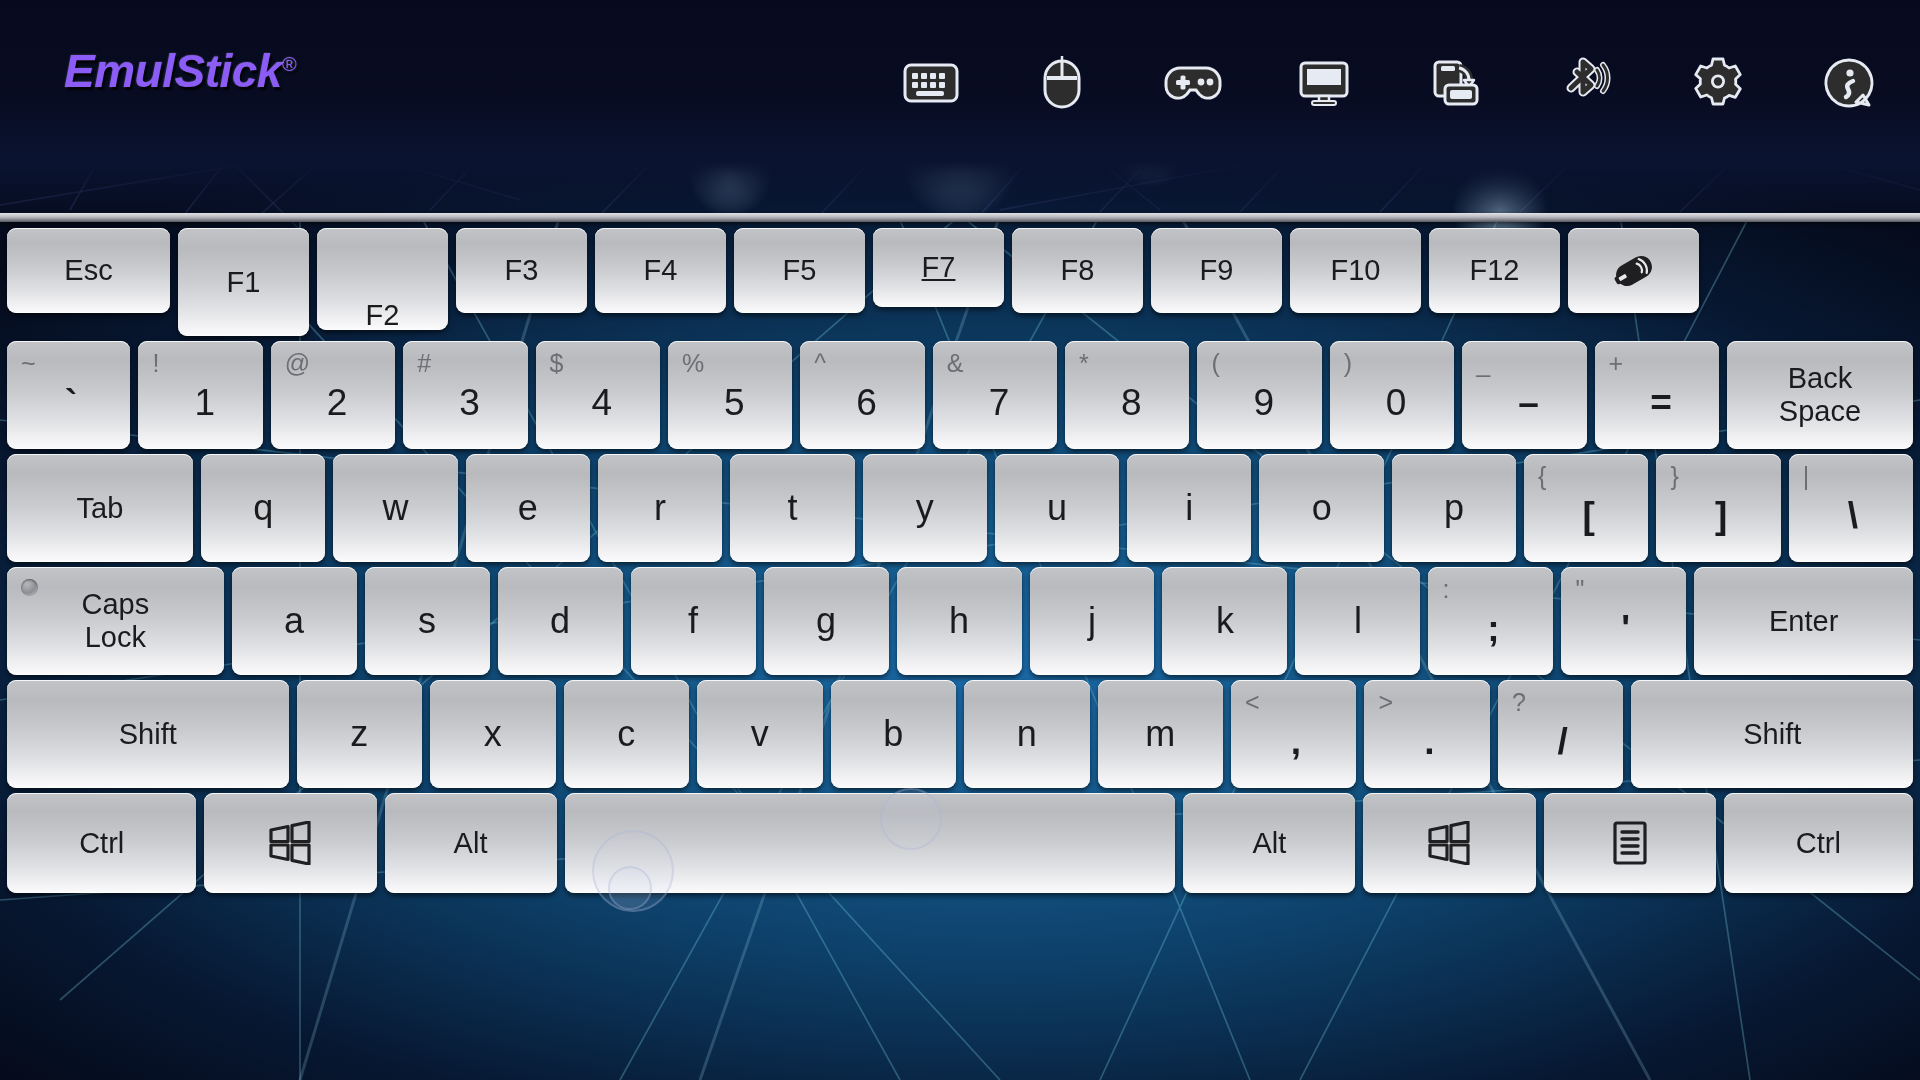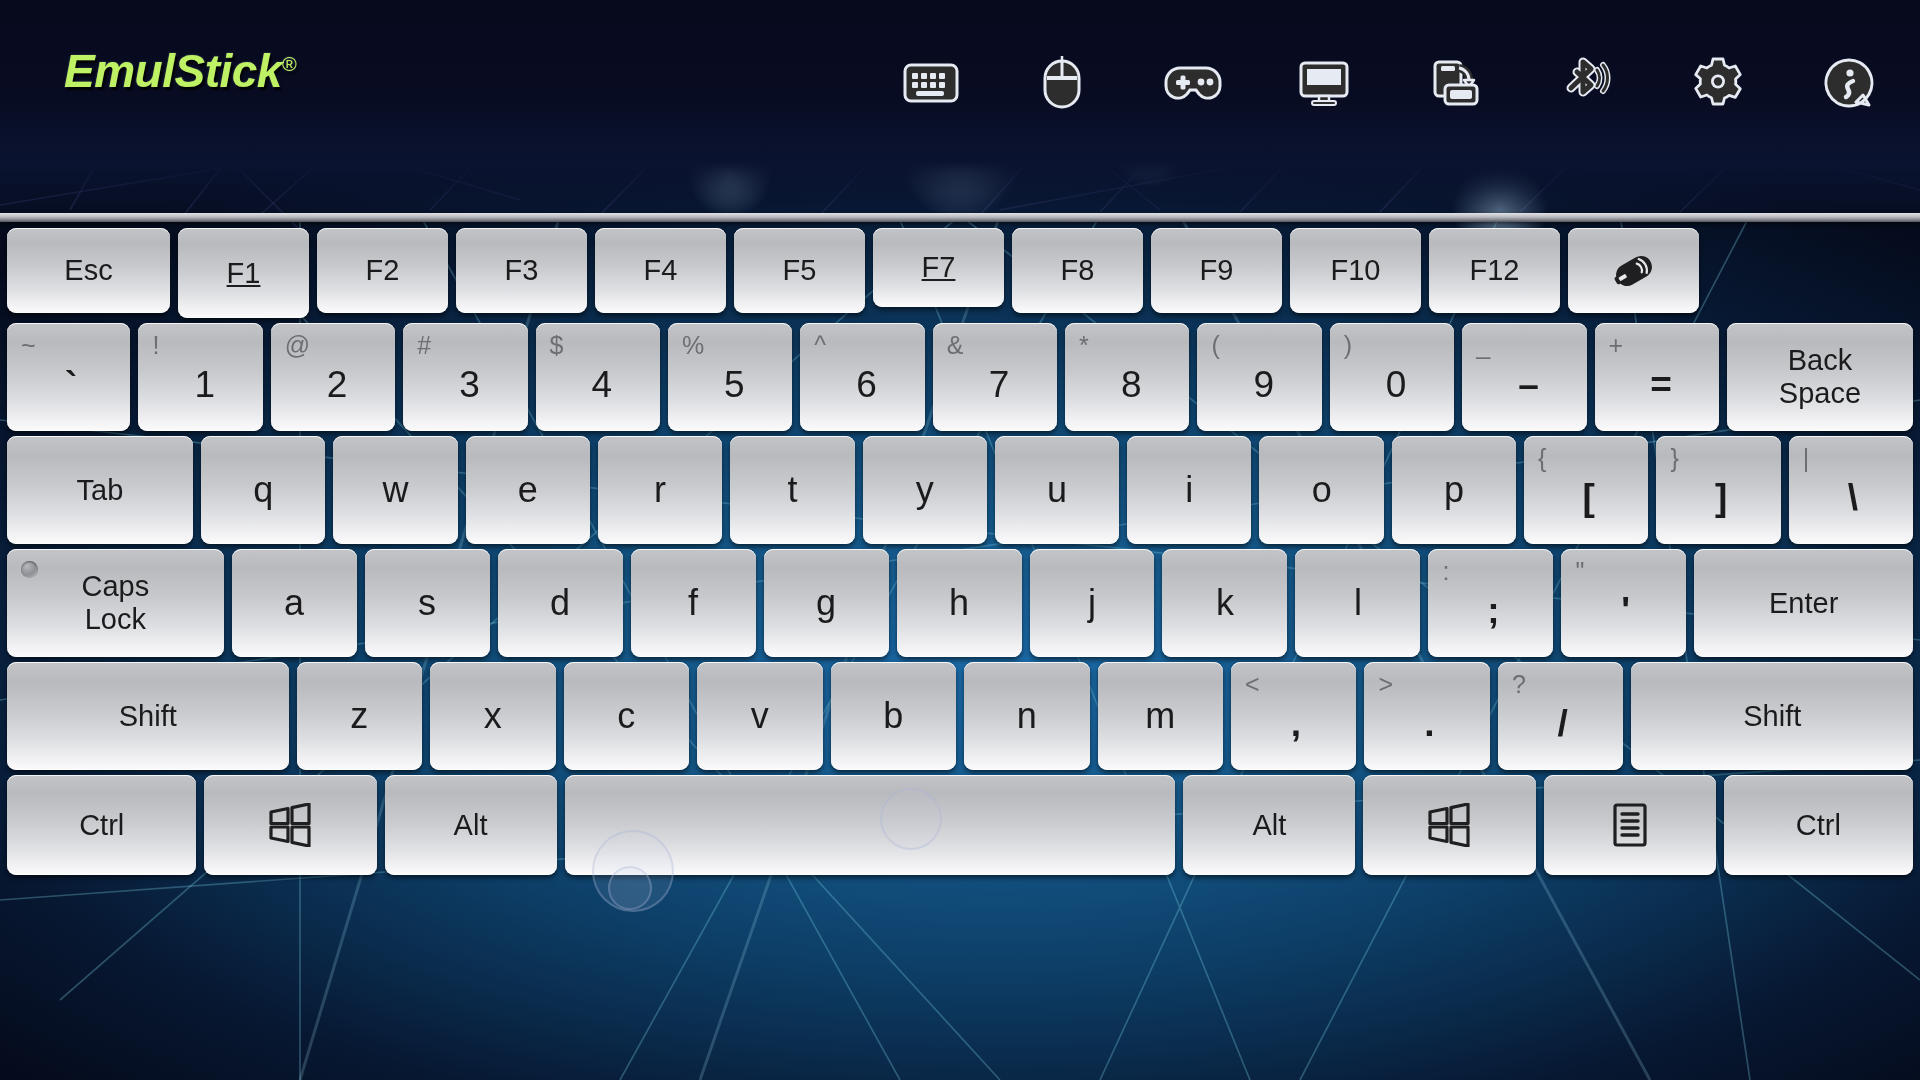--- a/index.html
+++ b/index.html
@@ -38,21 +38,21 @@
     width: 1920px; height: 180px;
     z-index: 6;
   }
   .logo {
     position: absolute;
     left: 64px; top: 44px;
     font-style: italic;
     font-weight: bold;
     font-size: 46px;
     letter-spacing: -0.5px;
-    color: #bef264;
+    color: #8b5cf6;
     text-shadow: 2px 3px 2px rgba(0,0,0,0.85), 0 0 2px rgba(255,255,255,0.3);
     white-space: nowrap;
   }
   .logo .reg {
     font-size: 20px;
     vertical-align: super;
     font-style: normal;
     font-weight: normal;
   }
 
@@ -312,24 +312,24 @@
     </div>
   </div>
 
   <div class="separator"></div>
 
   <div class="keyboard" id="keyboard">
       <div class="krow">
         <div class="key small" style="width: 163px; height: 85px; justify-content: center;">
           <span class="main">Esc</span>
         </div>
-        <div class="key small" style="width: 131px; height: 90px; text-decoration: underline;">
+        <div class="key small" style="width: 131px; height: 108px;">
           <span class="main">F1</span>
         </div>
-        <div class="key small" style="width: 131px; height: 85px;">
+        <div class="key small" style="width: 131px; height: 102px; align-items: flex-end;">
           <span class="main">F2</span>
         </div>
         <div class="key small" style="width: 131px; height: 85px;">
           <span class="main">F3</span>
         </div>
         <div class="key small" style="width: 131px; height: 85px;">
           <span class="main">F4</span>
         </div>
         <div class="key small" style="width: 131px; height: 85px;">
           <span class="main">F5</span>

